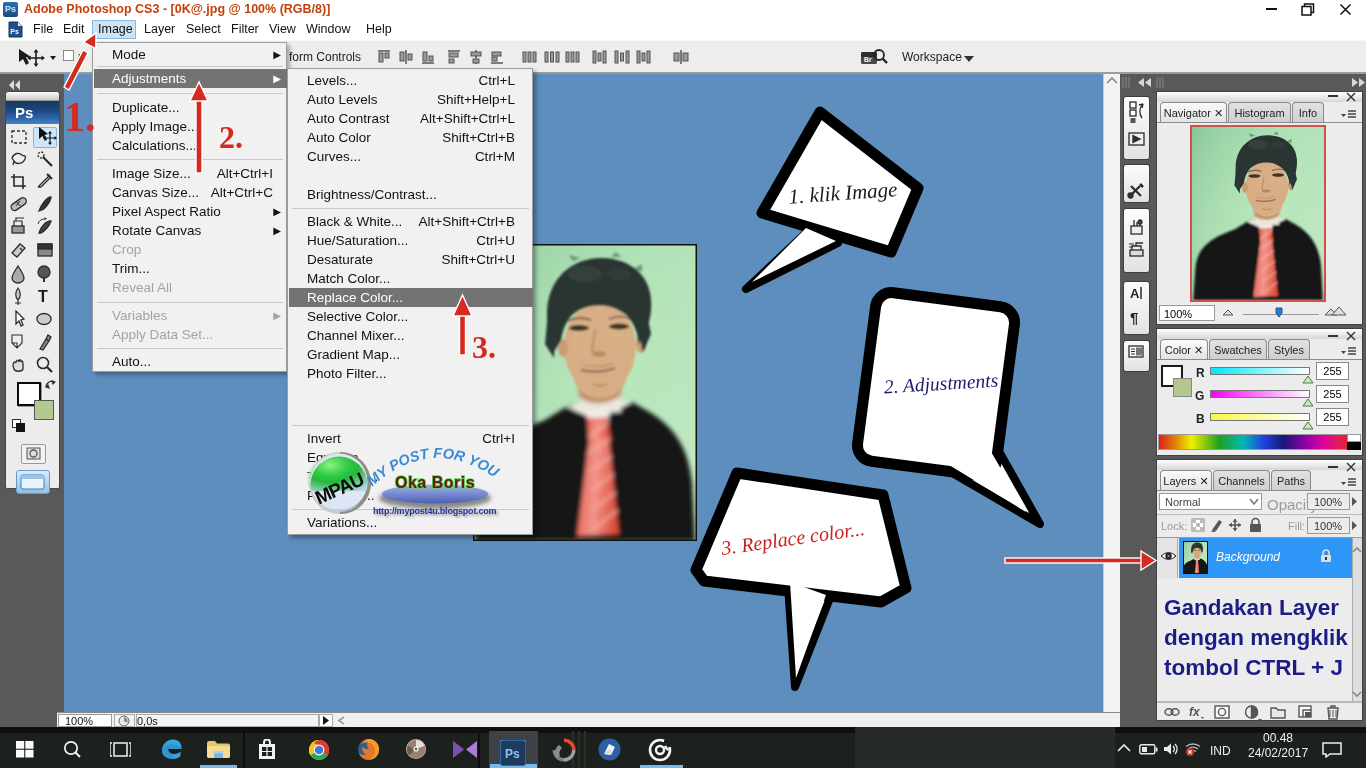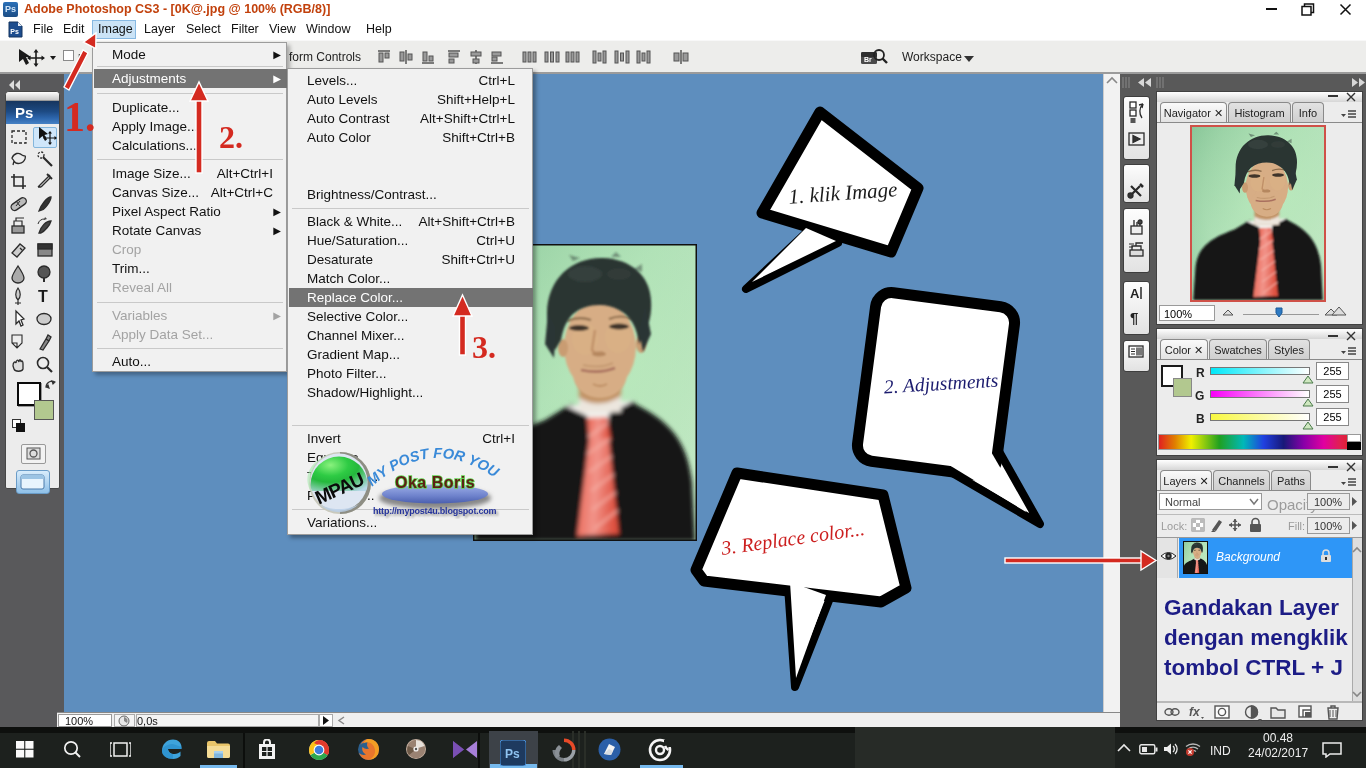--- a/index.html
+++ b/index.html
@@ -836,20 +836,24 @@
         <span class="r">Shift+Help+L</span>
       </div>
     <div class="srow" style="top:40px">
         <span class="l">Auto Contrast</span>
         <span class="r">Alt+Shift+Ctrl+L</span>
       </div>
     <div class="srow" style="top:59px">
         <span class="l">Auto Color</span>
         <span class="r">Shift+Ctrl+B</span>
       </div>
+    <div class="srow" style="top:78px">
+        <span class="l">Curves...</span>
+        <span class="r">Ctrl+M</span>
+      </div>
     <div class="srow" style="top:116px">
         <span class="l">Brightness/Contrast...</span>
       </div>
     <div class="ssep" style="top:139px"></div>
     <div class="srow" style="top:143px">
         <span class="l">Black &amp; White...</span>
         <span class="r">Alt+Shift+Ctrl+B</span>
       </div>
     <div class="srow" style="top:162px">
         <span class="l">Hue/Saturation...</span>
@@ -869,23 +873,20 @@
         <span class="l">Selective Color...</span>
       </div>
     <div class="srow" style="top:257px">
         <span class="l">Channel Mixer...</span>
       </div>
     <div class="srow" style="top:276px">
         <span class="l">Gradient Map...</span>
       </div>
     <div class="srow" style="top:295px">
         <span class="l">Photo Filter...</span>
-      </div>
-    <div class="srow" style="top:314px">
-        <span class="l">Shadow/Highlight...</span>
       </div>
     <div class="ssep" style="top:356px"></div>
     <div class="srow" style="top:360px">
         <span class="l">Invert</span>
         <span class="r">Ctrl+I</span>
       </div>
     <div class="srow" style="top:379px">
         <span class="l">Equalize</span>
       </div>
     <div class="srow" style="top:398px">

